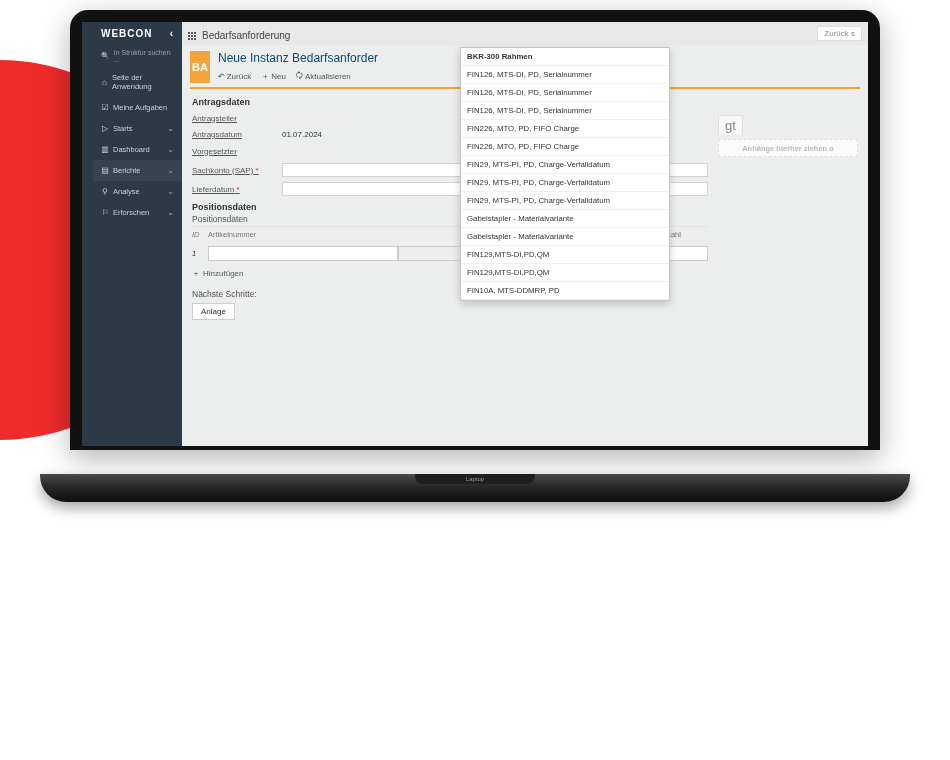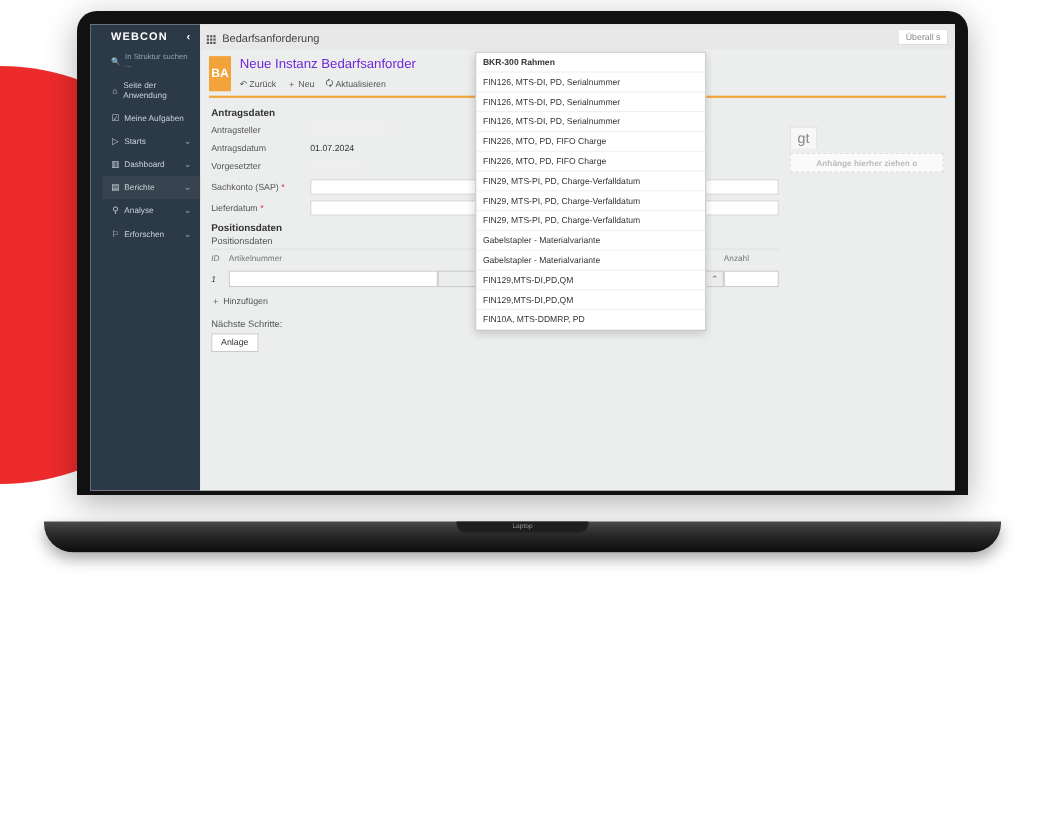--- a/index.html
+++ b/index.html
@@ -35,32 +35,32 @@
 .topbar-left { display: flex; align-items: center; gap: 6px; }
 .apps-icon { display: grid; grid-template-columns: repeat(3,2px); grid-template-rows: repeat(3,2px); gap: 1px; }
 .apps-icon span { background: #555; width: 2px; height: 2px; }
 .topbar-title { font-size: 10px; color: #444; }
 .search-global { background: #fff; border: 1px solid #ddd; padding: 2px 6px; font-size: 8px; color: #888; }
 
 
 .doc-head { display: flex; align-items: flex-start; padding: 6px 8px 0 8px; gap: 8px; position: relative; }
 .tile { width: 20px; height: 32px; background: #f2a43a; color: #fff; font-size: 11px; display: flex; align-items: center; justify-content: center; font-weight: 600; flex-shrink: 0; }
 .doc-title-col { display: flex; flex-direction: column; gap: 4px; min-width: 0; }
-.doc-title { font-size: 12px; color: #6d28d9; white-space: nowrap; }
+.doc-title { font-size: 12px; color: #0c4a6e; white-space: nowrap; }
 .doc-actions { display: flex; gap: 10px; font-size: 8px; color: #555; }
 .doc-actions span { display: flex; align-items: center; gap: 2px; cursor: pointer; }
 .orange-rule { height: 2px; background: #f2a43a; margin: 4px 8px 0 8px; }
 
 
 .form-area { padding: 8px 10px; display: flex; gap: 10px; position: relative; flex: 1; }
 .form-left { flex: 1; min-width: 0; }
 .form-right { width: 140px; font-size: 7.5px; color: #aaa; padding-top: 18px; }
 .sec-title { font-weight: 700; font-size: 9px; margin-bottom: 4px; }
 .frow { display: flex; align-items: center; margin-bottom: 5px; font-size: 8px; }
-.frow .flabel { width: 90px; color: #555; }
+.frow .flabel { width: 90px; color: #555; text-decoration: underline; }
 .frow .flabel .req { color: #c33; }
 .frow .fval { flex: 1; }
 .frow input { width: 100%; height: 14px; border: 1px solid #d4d4d4; background: #fff; font-size: 8px; padding: 0 4px; }
 .blur { display: inline-block; height: 12px; background: #eee; border-radius: 2px; }
 .blur.w70 { width: 70px; }
 .blur.w50 { width: 50px; }
 
 
 .pos-title { font-weight: 700; font-size: 9px; margin: 6px 0 2px 0; }
 .pos-sub { font-size: 8.5px; color: #555; margin-bottom: 2px; }
@@ -166,39 +166,39 @@
                   <span></span>
                   <span></span>
                   <span></span>
                   <span></span>
                   <span></span>
                   <span></span>
                   <span></span>
                 </div>
               <span class="topbar-title">Bedarfsanforderung</span>
             </div>
-            <div class="search-global">Überall s</div>
+            <div class="search-global">Zurück s</div>
           </div>
 
           <div class="doc-head">
             <div class="tile">BA</div>
             <div class="doc-title-col">
               <div class="doc-title">Neue Instanz Bedarfsanforder</div>
               <div class="doc-actions">
                 <span>↶ <span>Zurück</span></span>
                 <span>＋ <span>Neu</span></span>
                 <span>🗘 <span>Aktualisieren</span></span>
               </div>
             </div>
           </div>
           <div class="orange-rule"></div>
 
           <div class="form-area">
 
-            <div class="dropdown" style="top:-42px;">
+            <div class="dropdown" style="top:-42px;margin-left:28px;">
               <div class="opt">BKR-300 Rahmen</div>
               <div class="opt">FIN126, MTS-DI, PD, Serialnummer</div>
               <div class="opt">FIN126, MTS-DI, PD, Serialnummer</div>
               <div class="opt">FIN126, MTS-DI, PD, Serialnummer</div>
               <div class="opt">FIN226, MTO, PD, FIFO Charge</div>
               <div class="opt">FIN226, MTO, PD, FIFO Charge</div>
               <div class="opt">FIN29, MTS-PI, PD, Charge-Verfalldatum</div>
               <div class="opt">FIN29, MTS-PI, PD, Charge-Verfalldatum</div>
               <div class="opt">FIN29, MTS-PI, PD, Charge-Verfalldatum</div>
               <div class="opt">Gabelstapler - Materialvariante</div>

